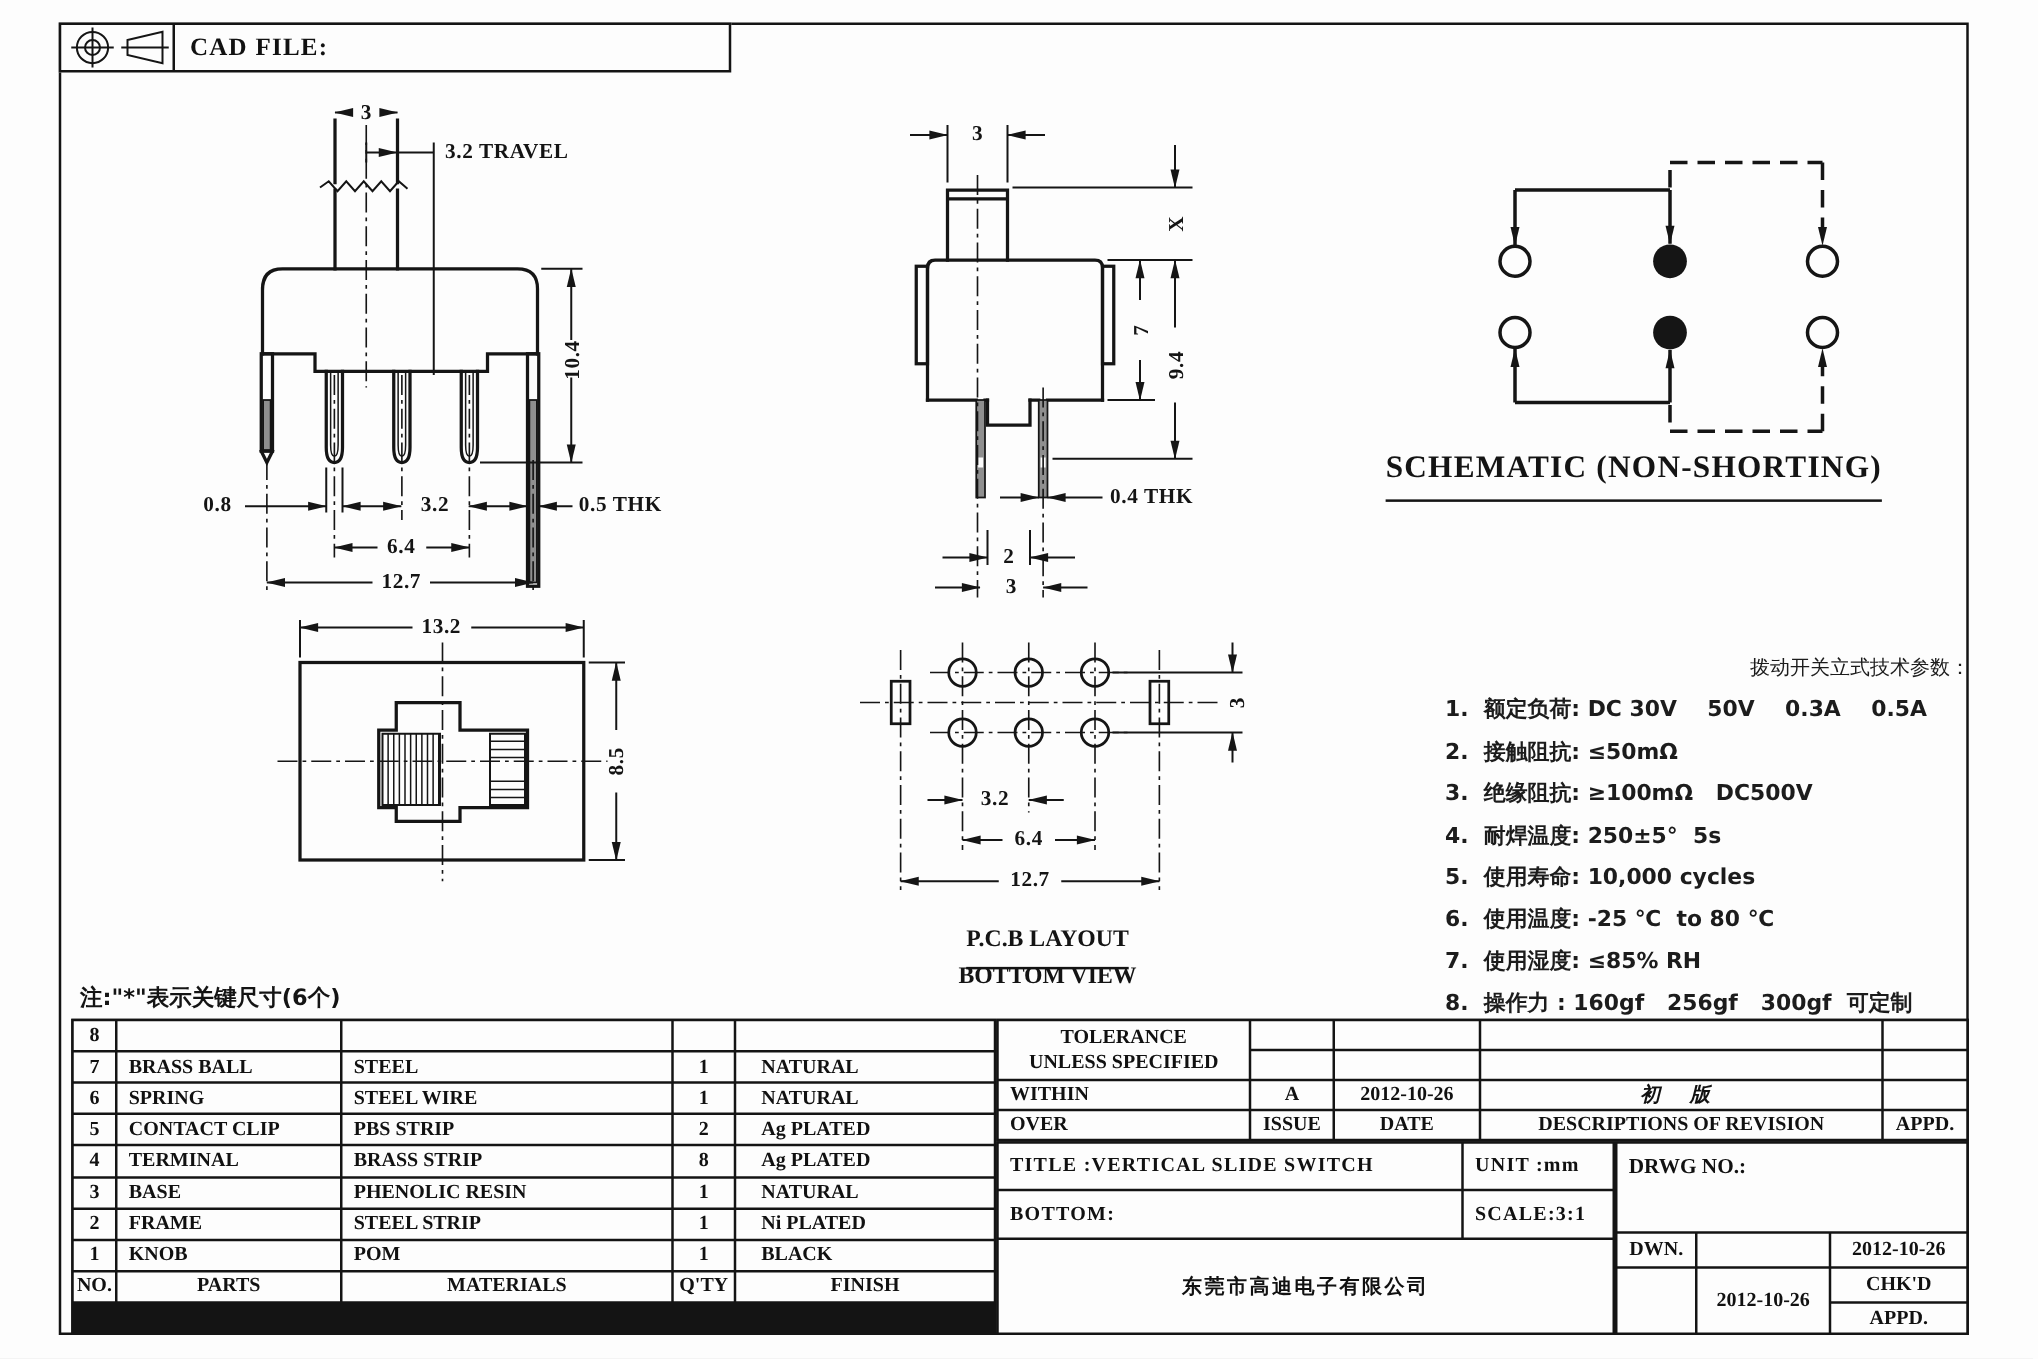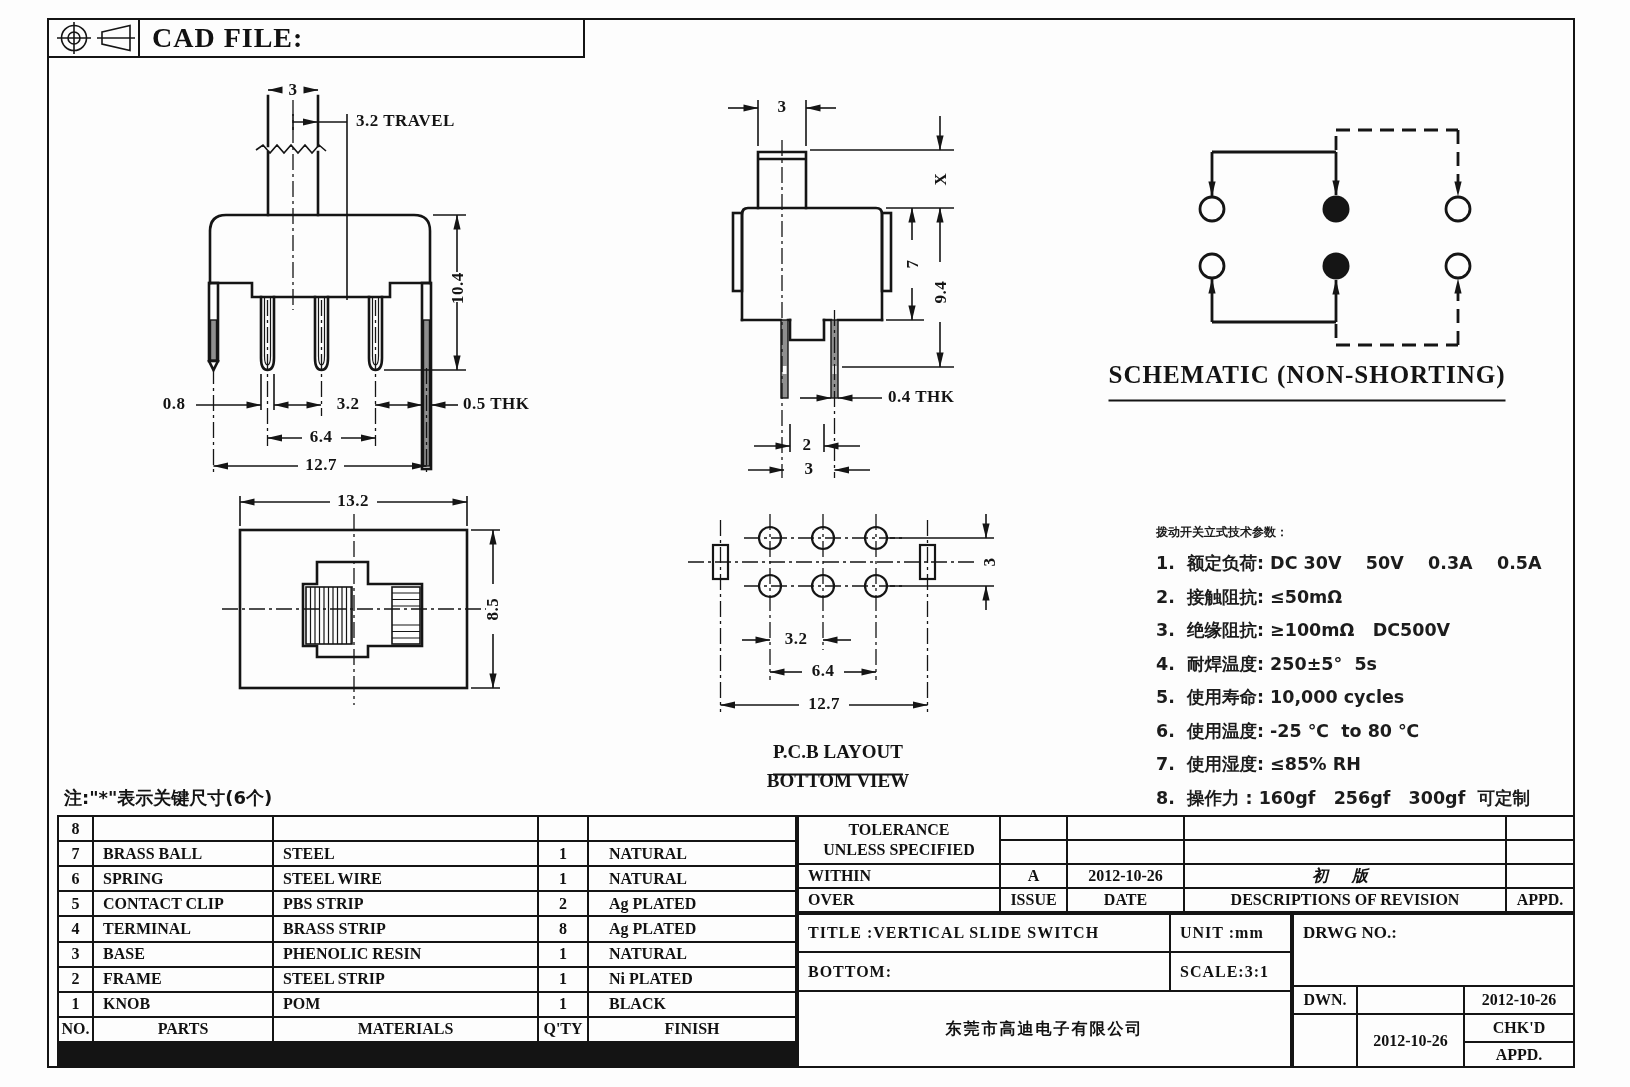--- a/index.html
+++ b/index.html
@@ -5,41 +5,41 @@
   html,body{margin:0;padding:0;background:#e8e8e8;}
   #sheet{position:relative;width:1630px;height:1087px;background:#fdfdfd;overflow:hidden;
          font-family:"Liberation Serif",serif;color:#111;}
   .frame{position:absolute;left:47px;top:18px;width:1528px;height:1050px;
          border:2px solid #141414;box-sizing:border-box;}
   
   .cadbox{position:absolute;left:47px;top:18px;width:538px;height:40px;border:2px solid #141414;
           box-sizing:border-box;display:flex;background:#fdfdfd;}
   .symcell{width:91px;border-right:2px solid #141414;box-sizing:border-box;display:flex;
            align-items:center;justify-content:center;}
-  .cadlabel{display:flex;align-items:center;padding-left:12px;font-weight:bold;font-size:28px;
+  .cadlabel{display:flex;align-items:center;padding-left:12px;font-weight:bold;font-size:20px;
             letter-spacing:1px;}
   
   .dim{position:absolute;font-weight:bold;font-size:17px;white-space:nowrap;
        transform:translate(-50%,-50%);letter-spacing:0.5px;color:#141414;}
   .dim.left{transform:translate(0,-50%);}
   .dim.rot{transform:translate(-50%,-50%) rotate(-90deg);}
   .viewtitle{position:absolute;font-weight:bold;white-space:nowrap;transform:translate(-50%,-50%);
              color:#141414;}
   .underl{border-bottom:2.5px solid #141414;padding-bottom:11px;}
   svg{position:absolute;overflow:visible;}
   svg .obj{stroke:#151515;stroke-width:2.6;fill:none;stroke-linecap:square;}
   svg .thin{stroke:#151515;stroke-width:1.6;fill:none;}
   svg .cl{stroke:#151515;stroke-width:1.3;fill:none;stroke-dasharray:16 4 3 4;}
   svg .hatchln{stroke:#151515;stroke-width:1.2;fill:none;}
   svg .fillgray{fill:#8f8f8f;stroke:#151515;stroke-width:1.4;}
   svg .soliddot{fill:#151515;stroke:none;}
   
   .specs{position:absolute;left:1156px;top:524px;width:420px;
          font-family:"DejaVu Sans","Liberation Sans",sans-serif;color:#1c1c1c;}
-  .specs .stitle{font-weight:bold;font-size:12px;margin-bottom:10px;}
+  .specs .stitle{font-weight:normal;font-size:16px;margin-bottom:10px;text-align:right;}
   .specs .sitem{font-weight:bold;font-size:17.5px;margin-bottom:9.5px;white-space:pre;}
   .note{position:absolute;left:64px;top:786px;font-weight:bold;font-size:18px;
         font-family:"DejaVu Sans","Liberation Sans",sans-serif;color:#141414;}
   
   .tgrid{position:absolute;display:grid;background:#141414;gap:2px;border:2px solid #141414;
          box-sizing:border-box;}
   .tgrid .c{background:#fdfdfd;display:flex;align-items:center;font-weight:bold;font-size:16px;
             overflow:hidden;white-space:nowrap;}
   .c.ctr{justify-content:center;}
   .c.pl{padding-left:9px;}

